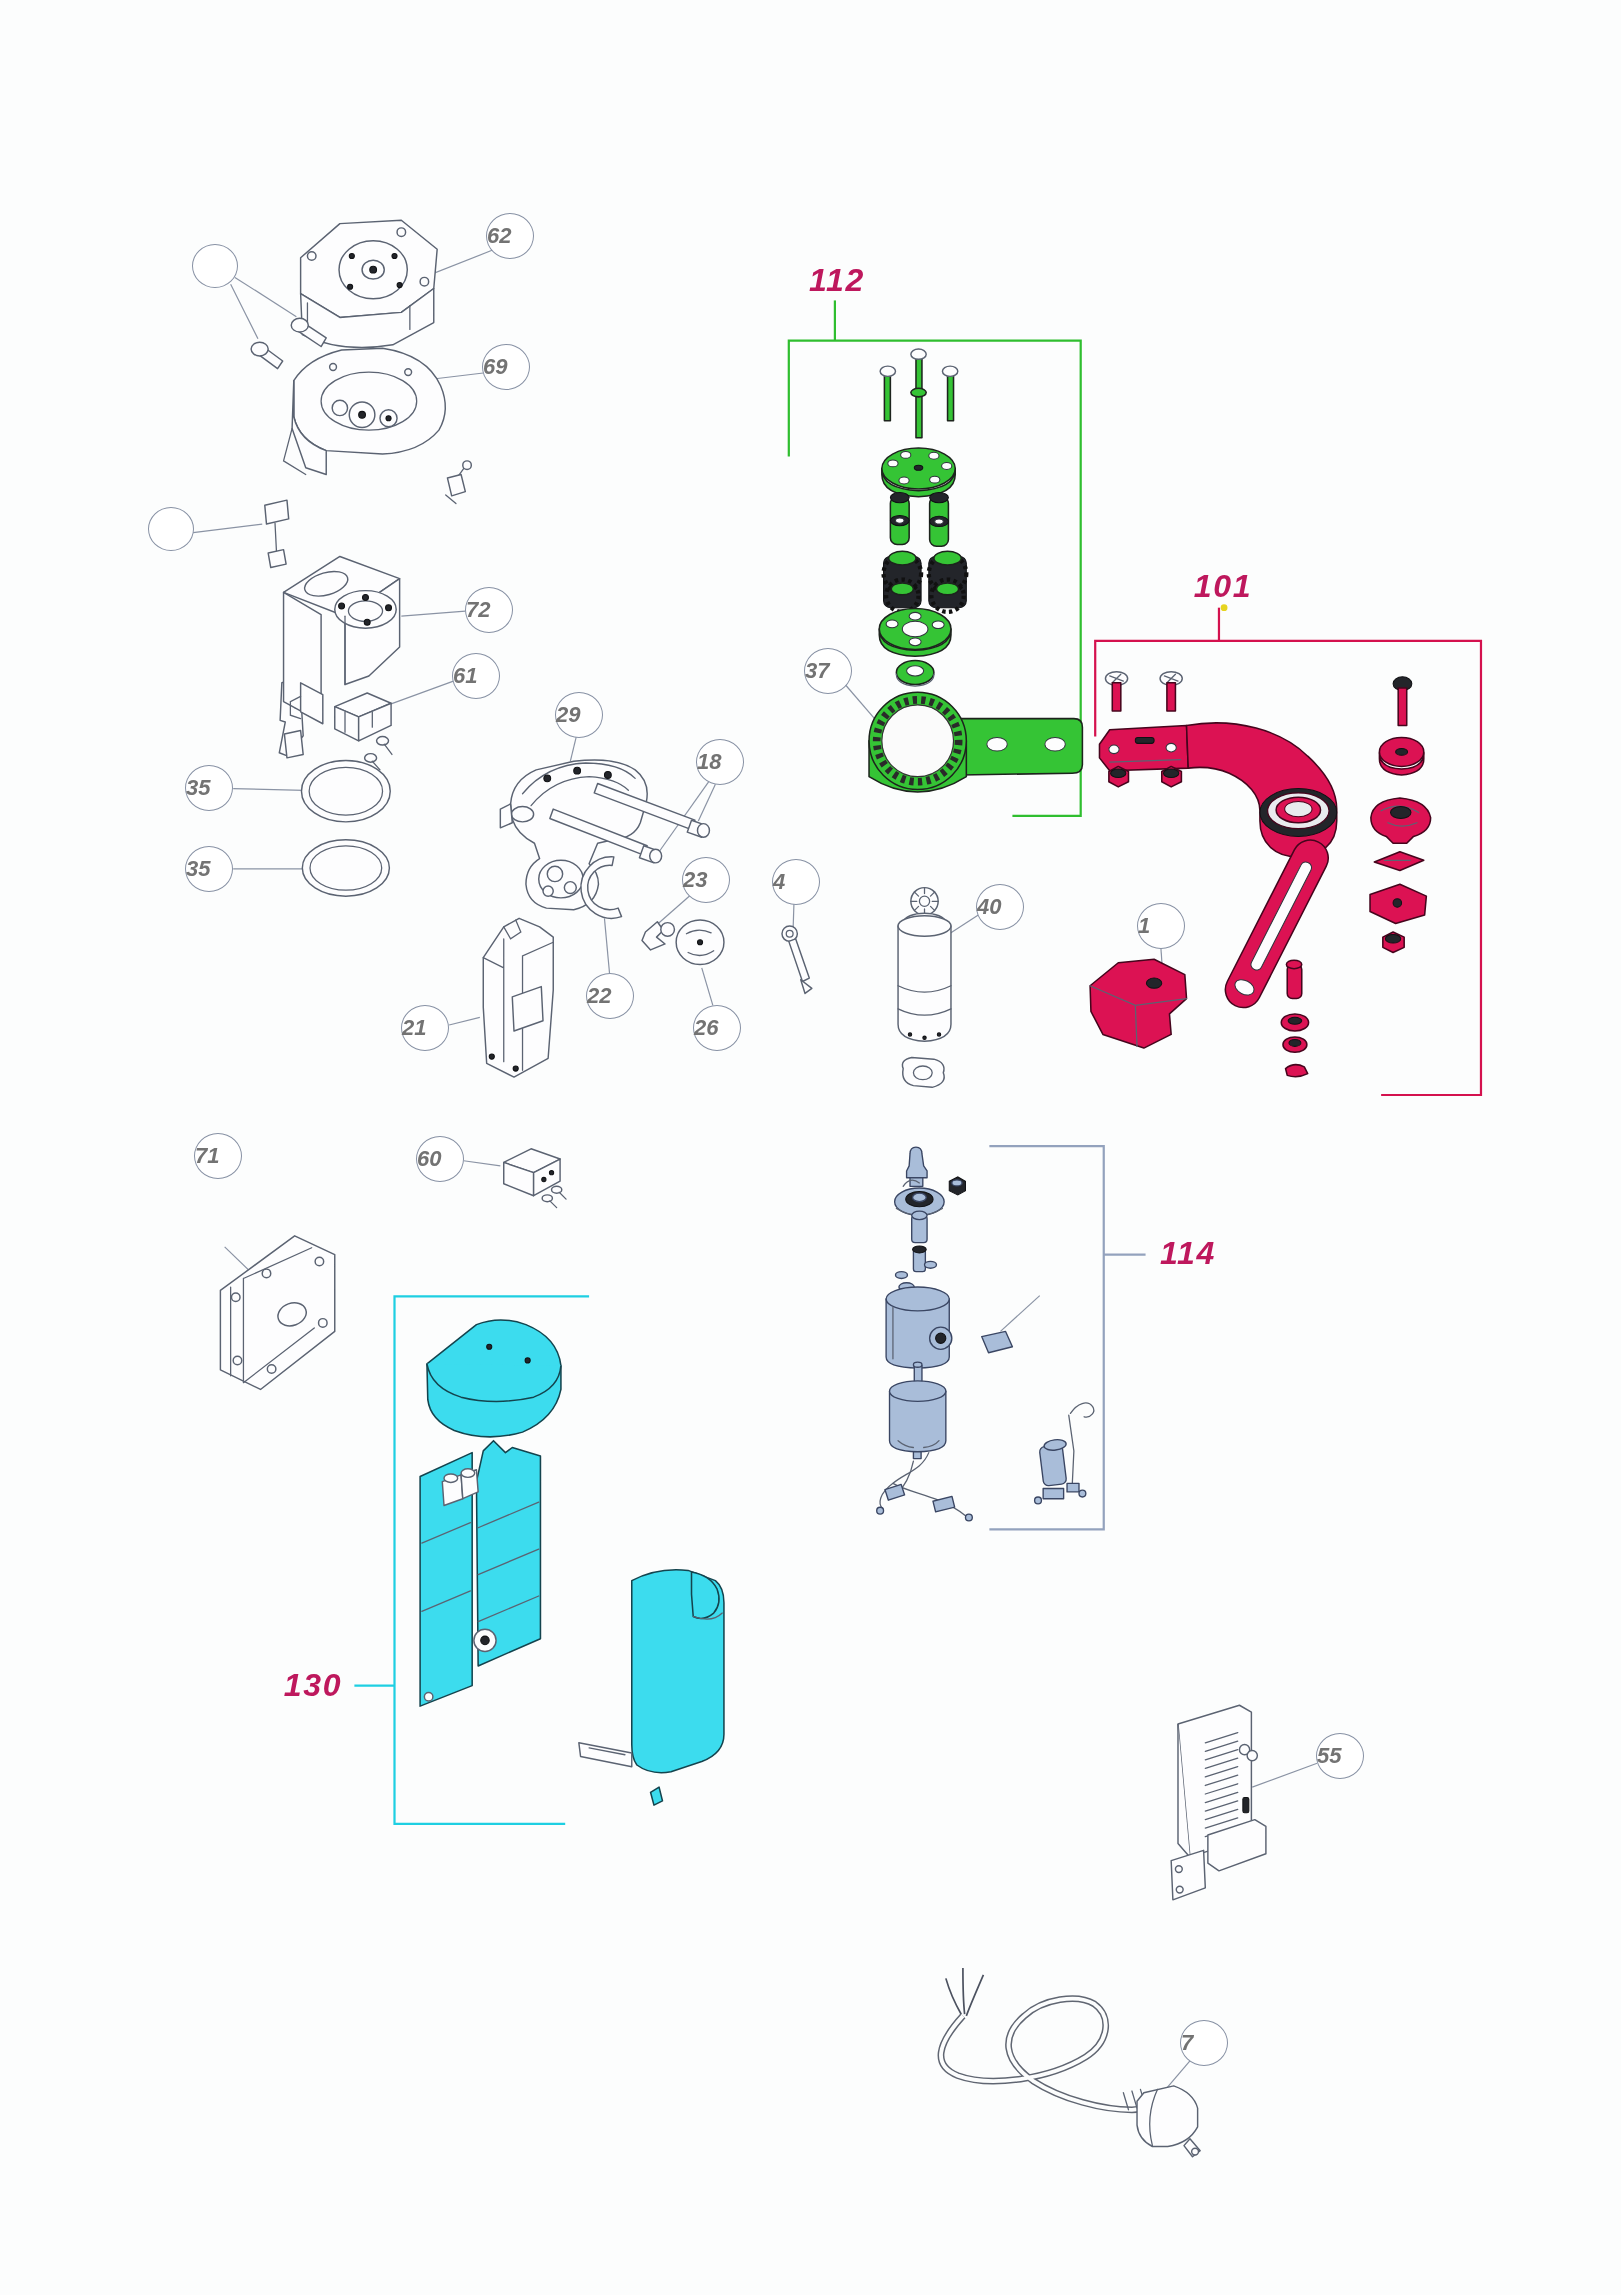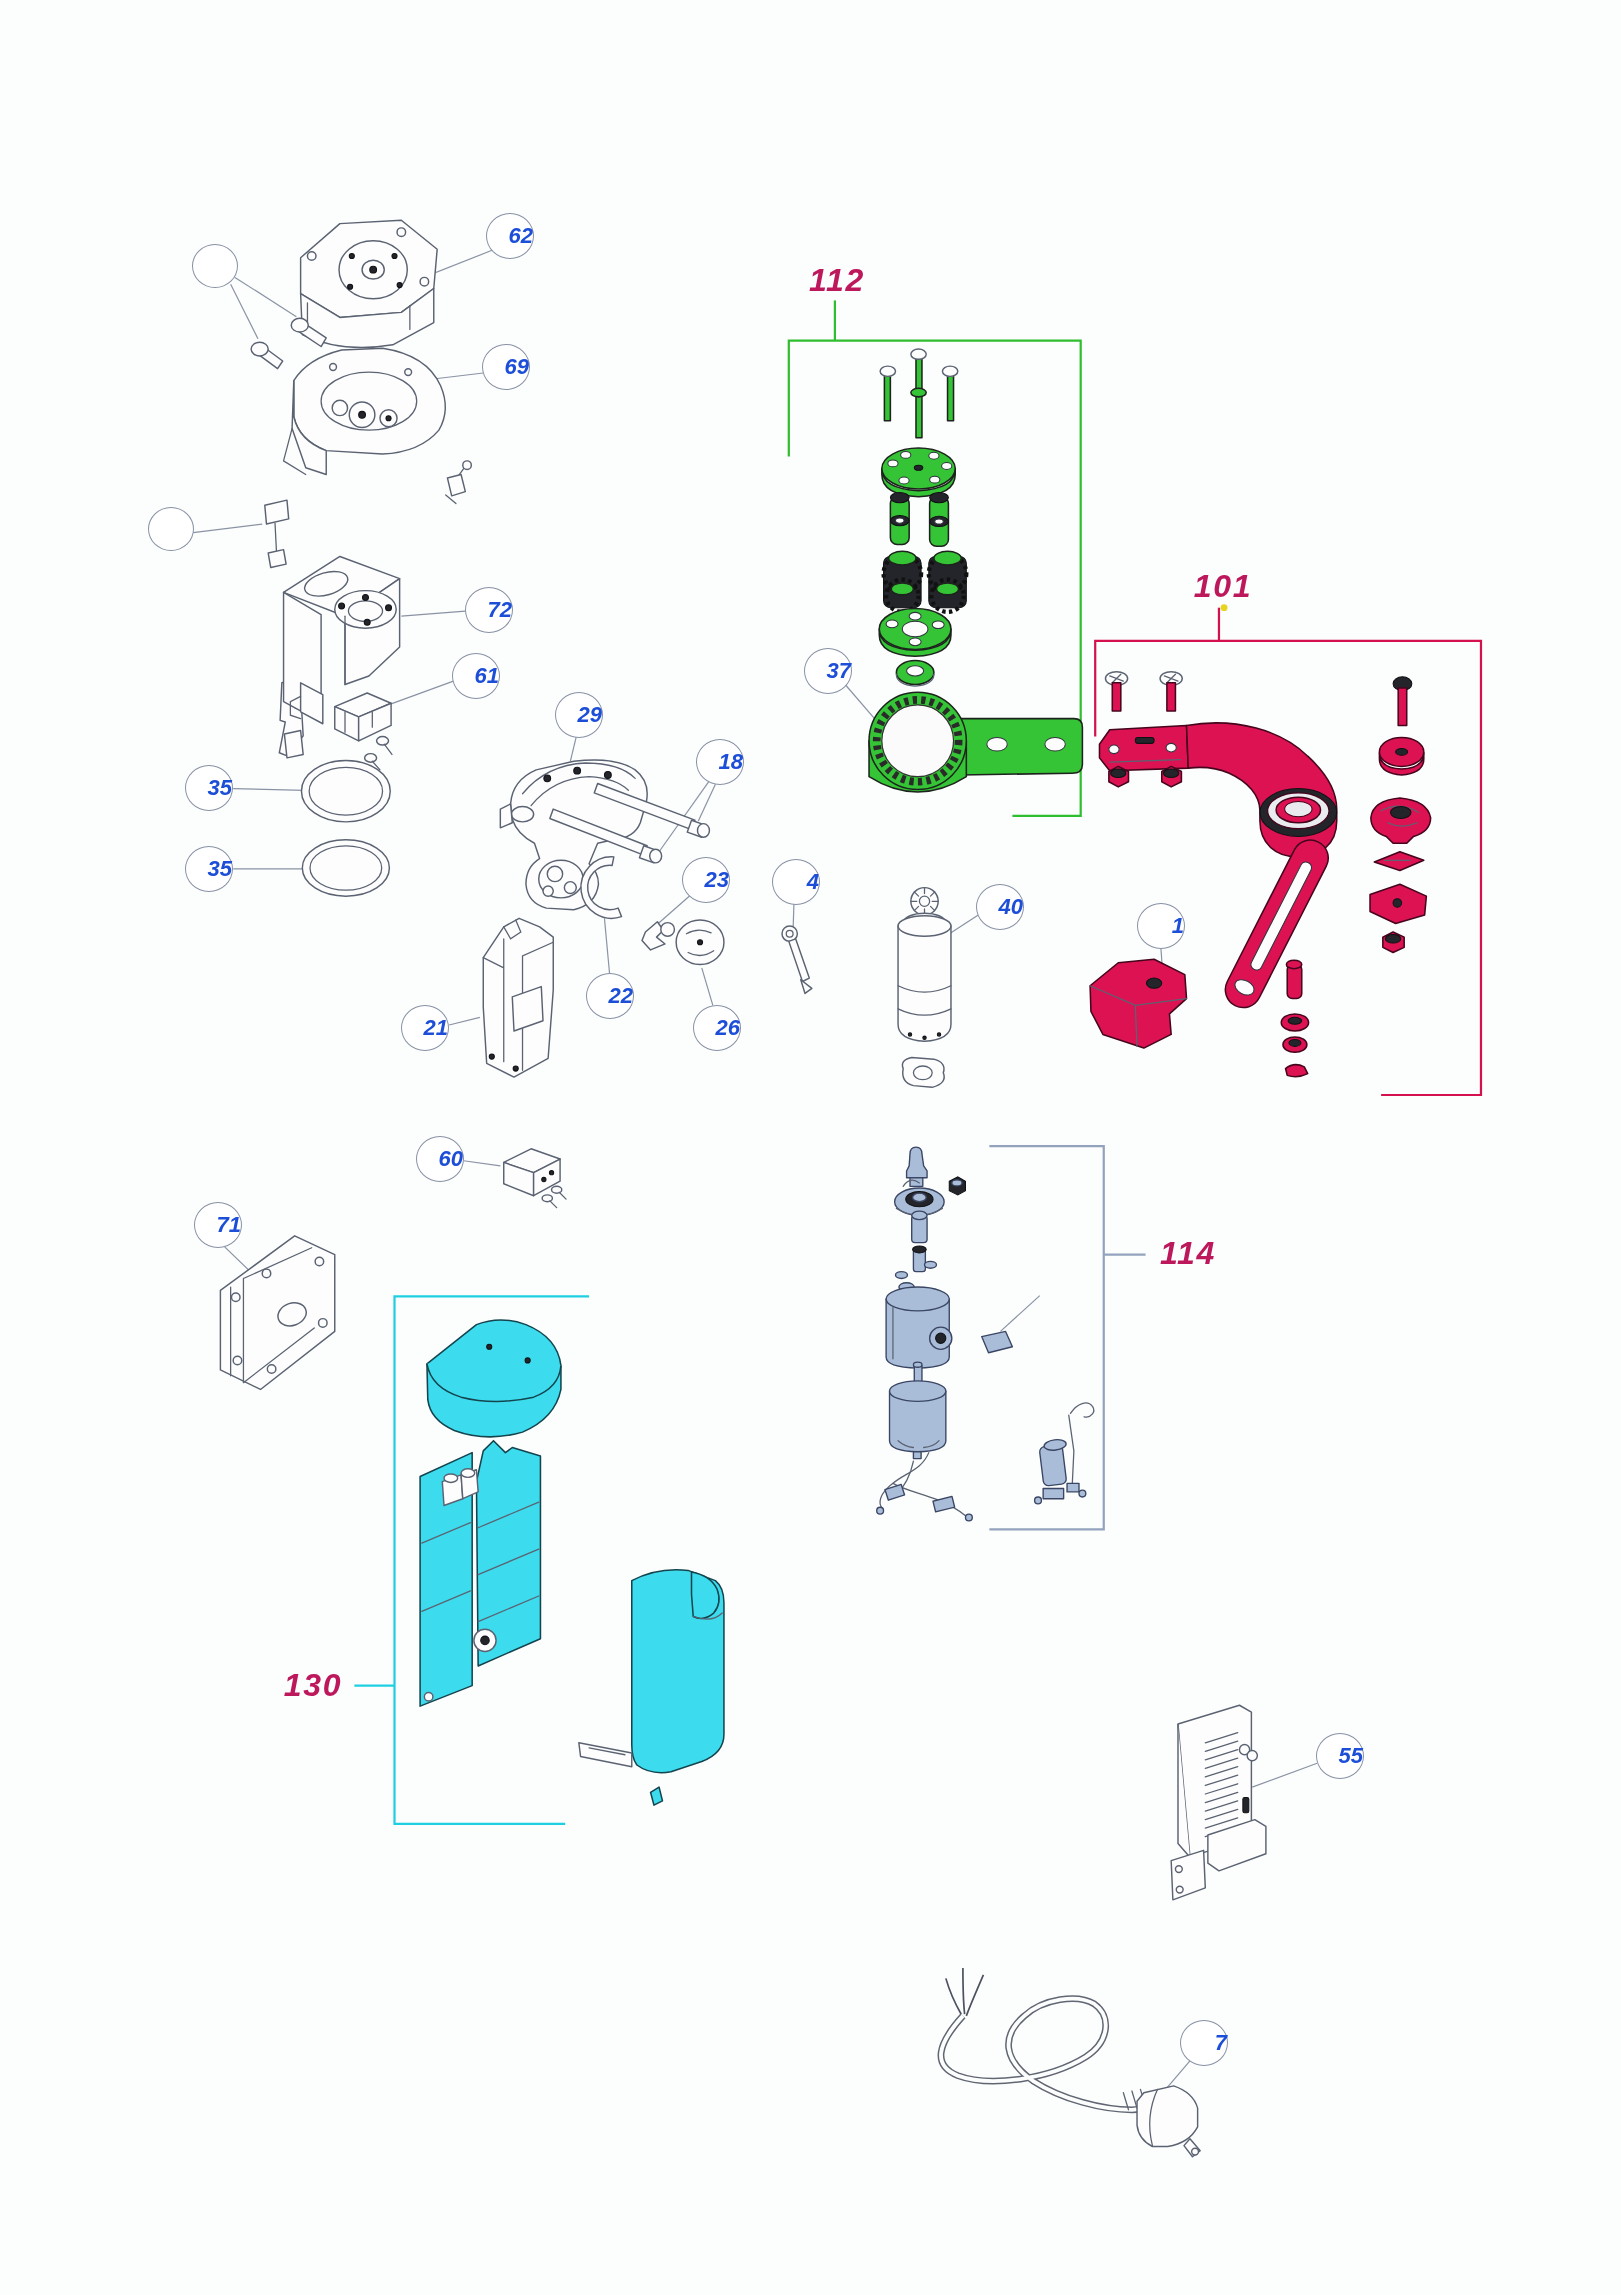--- a/index.html
+++ b/index.html
@@ -13,22 +13,22 @@
   .rp{fill:#dc1253;stroke:#45051d;stroke-width:1.8;stroke-linejoin:round;}
   .cp{fill:#3cdcee;stroke:#14444e;stroke-width:1.8;stroke-linejoin:round;}
   .sp{fill:#a9bdd9;stroke:#3a4663;stroke-width:1.6;stroke-linejoin:round;}
   .hole{fill:#fdfdfe;stroke:#30343c;stroke-width:1.2;}
   .dk{fill:#23252a;stroke:#101114;stroke-width:1.2;}
   .lead{stroke:#8a93a4;stroke-width:1.4;fill:none;}
   .brk{fill:none;stroke-width:2.6;}
   .b112{stroke:#2fbe2f;} .b113{stroke:#d4114e;} .b114{stroke:#93a2bd;} .b115{stroke:#1ecfe2;}
   
   .callout{position:absolute;width:48px;height:46px;margin-left:-24px;margin-top:-23px;
-    border-radius:50%;background:#fff;border:1.7px solid #8791a4;color:#1d4ed8;box-sizing:border-box;
-    font:italic 600 22px/43px "Liberation Sans",sans-serif;text-align:right;}
+    border-radius:50%;background:#fff;border:1.7px solid #8791a4;color:#737373;box-sizing:border-box;
+    font:italic 600 22px/43px "Liberation Sans",sans-serif;text-align:left;}
   .callout.blank{width:46px;height:44px;margin-left:-23px;margin-top:-22px;}
   .grouplabel{position:absolute;transform:translate(-50%,-50%);color:#be185d;
     font:italic 700 32px "Liberation Sans",sans-serif;letter-spacing:1.7px;}
 </style>
 </head>
 <body>
 
 <div class="stage">
 
 <svg width="1622" height="2295" viewBox="0 0 1900 2689">
@@ -532,21 +532,21 @@
   <div class="callout" style="left:720px;top:762px">18</div>
   <div class="callout" style="left:706px;top:880px">23</div>
   <div class="callout" style="left:796px;top:882px">4</div>
   <div class="callout" style="left:610px;top:996px">22</div>
   <div class="callout" style="left:717px;top:1028px">26</div>
   <div class="callout" style="left:425px;top:1028px">21</div>
   <div class="callout" style="left:828px;top:671px">37</div>
   <div class="callout" style="left:1000px;top:907px">40</div>
   <div class="callout" style="left:1161px;top:926px">1</div>
   <div class="callout" style="left:440px;top:1159px">60</div>
-  <div class="callout" style="left:218px;top:1225px">71</div>
+  <div class="callout" style="left:218px;top:1156px">71</div>
   <div class="callout" style="left:1340px;top:1756px">55</div>
   <div class="callout" style="left:1204px;top:2043px">7</div>
 
   <div class="grouplabel" style="left:837px;top:280px">112</div>
   <div class="grouplabel" style="left:1223px;top:586px">101</div>
   <div class="grouplabel" style="left:1188px;top:1253px">114</div>
   <div class="grouplabel" style="left:313px;top:1685px">130</div>
 
 </div>
 

